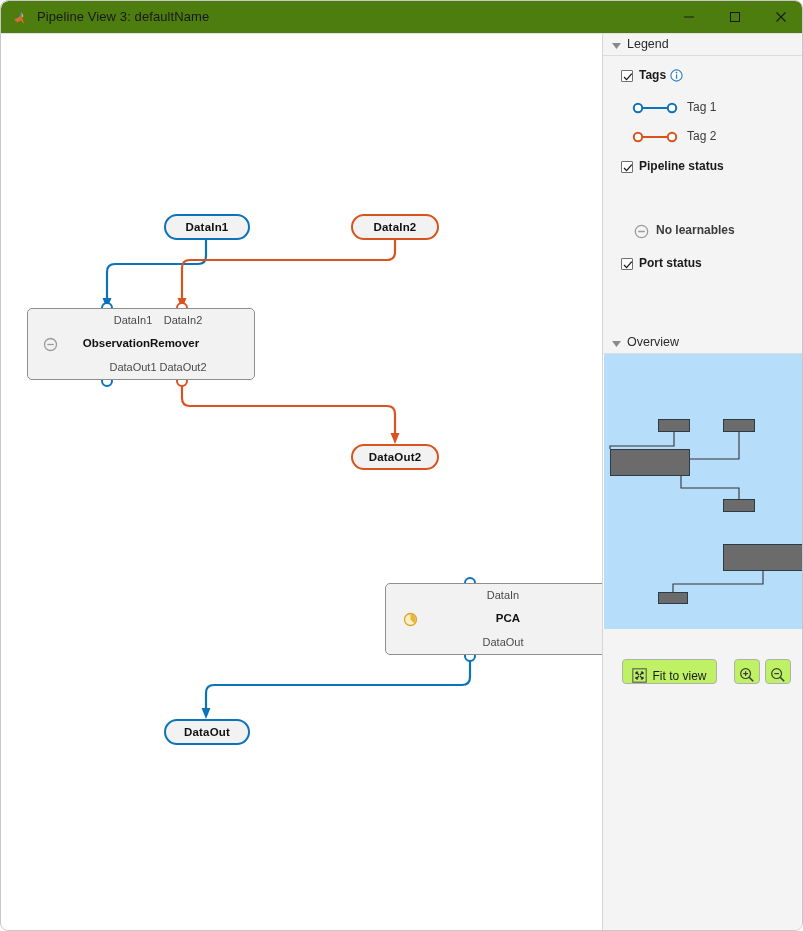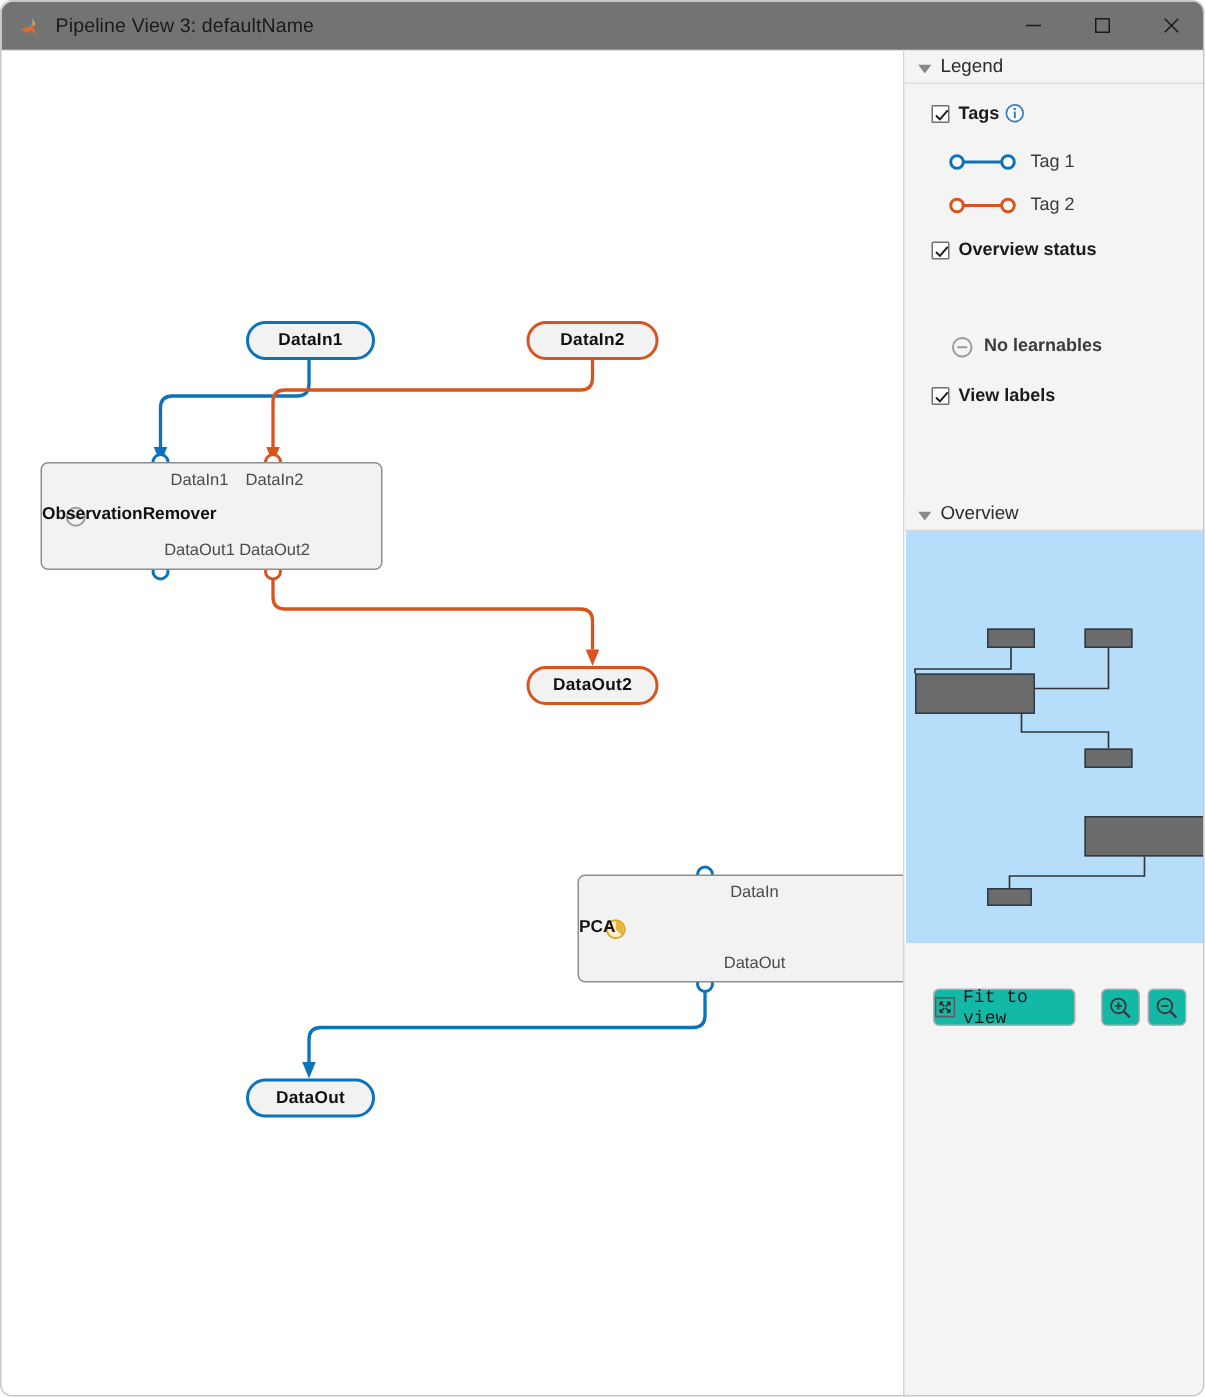--- a/index.html
+++ b/index.html
@@ -13,21 +13,21 @@
     box-sizing:border-box;
     border:1px solid #c8c8c8;
     border-radius:8px;
     background:#ffffff;
     overflow:hidden;
   }
 
   
   #titlebar{
     position:absolute;left:0;top:0;width:803px;height:33px;
-    background:#737373;
+    background:#4d7c0f;
     border-bottom:1px solid #e2e2e2;
     border-top-left-radius:8px;border-top-right-radius:8px;
     box-sizing:border-box;
     text-align:center;
   }
   #app-icon{position:absolute;left:12px;top:7px;width:18px;height:18px;}
   #title-text{
     position:absolute;left:36px;top:8px;
     font-size:13px;color:#1a1a1a;letter-spacing:.1px;
     white-space:nowrap;
@@ -58,21 +58,21 @@
   }
   .pill.blue{border:2px solid #0c73bb;}
   .pill.orange{border:2px solid #d9531e;}
 
   
   .block{
     position:absolute;box-sizing:border-box;
     background:#f2f2f2;border:1px solid #8e8e8e;border-radius:5px;
   }
   .block-title{
-    position:absolute;left:0;width:100%;
+    position:absolute;left:0;width:100%;text-align:center;
     font-size:11.5px;font-weight:bold;color:#111;
   }
   .port-label{
     position:absolute;font-size:11px;color:#4a4a4a;
     text-align:center;white-space:nowrap;
   }
   .learn-icon{position:absolute;width:15px;height:15px;}
 
   
   #rightpanel{
@@ -120,24 +120,23 @@
     background:#b6ddfa;
   }
   .mm-node{
     position:absolute;background:#6b6b6b;border:1px solid #2c3b45;
     box-sizing:border-box;
   }
 
   
   .navbtn{
     position:absolute;box-sizing:border-box;
-    background:#14b8a6;border:1px solid #b0b0b0;border-radius:4px;
-    display:flex;align-items:center;justify-content:center;
+    background:#bef264;border:1px solid #b0b0b0;border-radius:4px;
+    display:flex;align-items:flex-end;justify-content:center;
     cursor:default;
-    font-family:Liberation Mono, monospace;
   }
   #fit-btn{left:19px;top:8px;width:95px;height:25px;}
   #fit-label{font-size:12px;color:#1a1a1a;margin-left:5px;}
   #zin-btn{left:131px;top:8px;width:26px;height:25px;}
   #zout-btn{left:162px;top:8px;width:26px;height:25px;}
 </style>
 </head>
 <body>
 
 <div id="window">
@@ -279,39 +278,39 @@
         </svg>
         <div class="lg-plain" style="left:84px;top:0px;">Tag 2</div>
       </div>
 
       <div style="position:absolute;left:0;top:103px;width:201px;height:18px;">
         <div class="cb" style="left:18px;top:2px;">
           <svg width="12" height="12" viewBox="0 0 12 12">
             <path d="M2 6 L4.6 8.6 L9.8 2.6" fill="none" stroke="#1a1a1a" stroke-width="1.3"></path>
           </svg>
         </div>
-        <div class="lg-bold" style="left:36px;top:0px;">Overview status</div>
+        <div class="lg-bold" style="left:36px;top:0px;">Pipeline status</div>
       </div>
 
 
       <div style="position:absolute;left:0;top:167px;width:201px;height:18px;">
         <svg style="position:absolute;left:31px;top:1px;width:15px;height:15px;" viewBox="0 0 15 15">
           <circle cx="7.5" cy="7.5" r="6.2" fill="#f4f4f4" stroke="#9b9b9b" stroke-width="1.3"></circle>
           <line x1="4.2" y1="7.5" x2="10.8" y2="7.5" stroke="#9b9b9b" stroke-width="1.3"></line>
         </svg>
         <div class="lg-plain" style="left:53px;top:0px;font-weight:bold;">No learnables</div>
       </div>
 
       <div style="position:absolute;left:0;top:200px;width:201px;height:18px;">
         <div class="cb" style="left:18px;top:2px;">
           <svg width="12" height="12" viewBox="0 0 12 12">
             <path d="M2 6 L4.6 8.6 L9.8 2.6" fill="none" stroke="#1a1a1a" stroke-width="1.3"></path>
           </svg>
         </div>
-        <div class="lg-bold" style="left:36px;top:0px;">View labels</div>
+        <div class="lg-bold" style="left:36px;top:0px;">Port status</div>
       </div>
     </div>
 
     <div class="sec-header" style="top:298px;">
       <svg class="sec-caret" viewBox="0 0 9 6">
         <path d="M0 0 L9 0 L4.5 6 Z" fill="#8a8a8a"></path>
       </svg>
       <div class="sec-title">Overview</div>
     </div>
 

